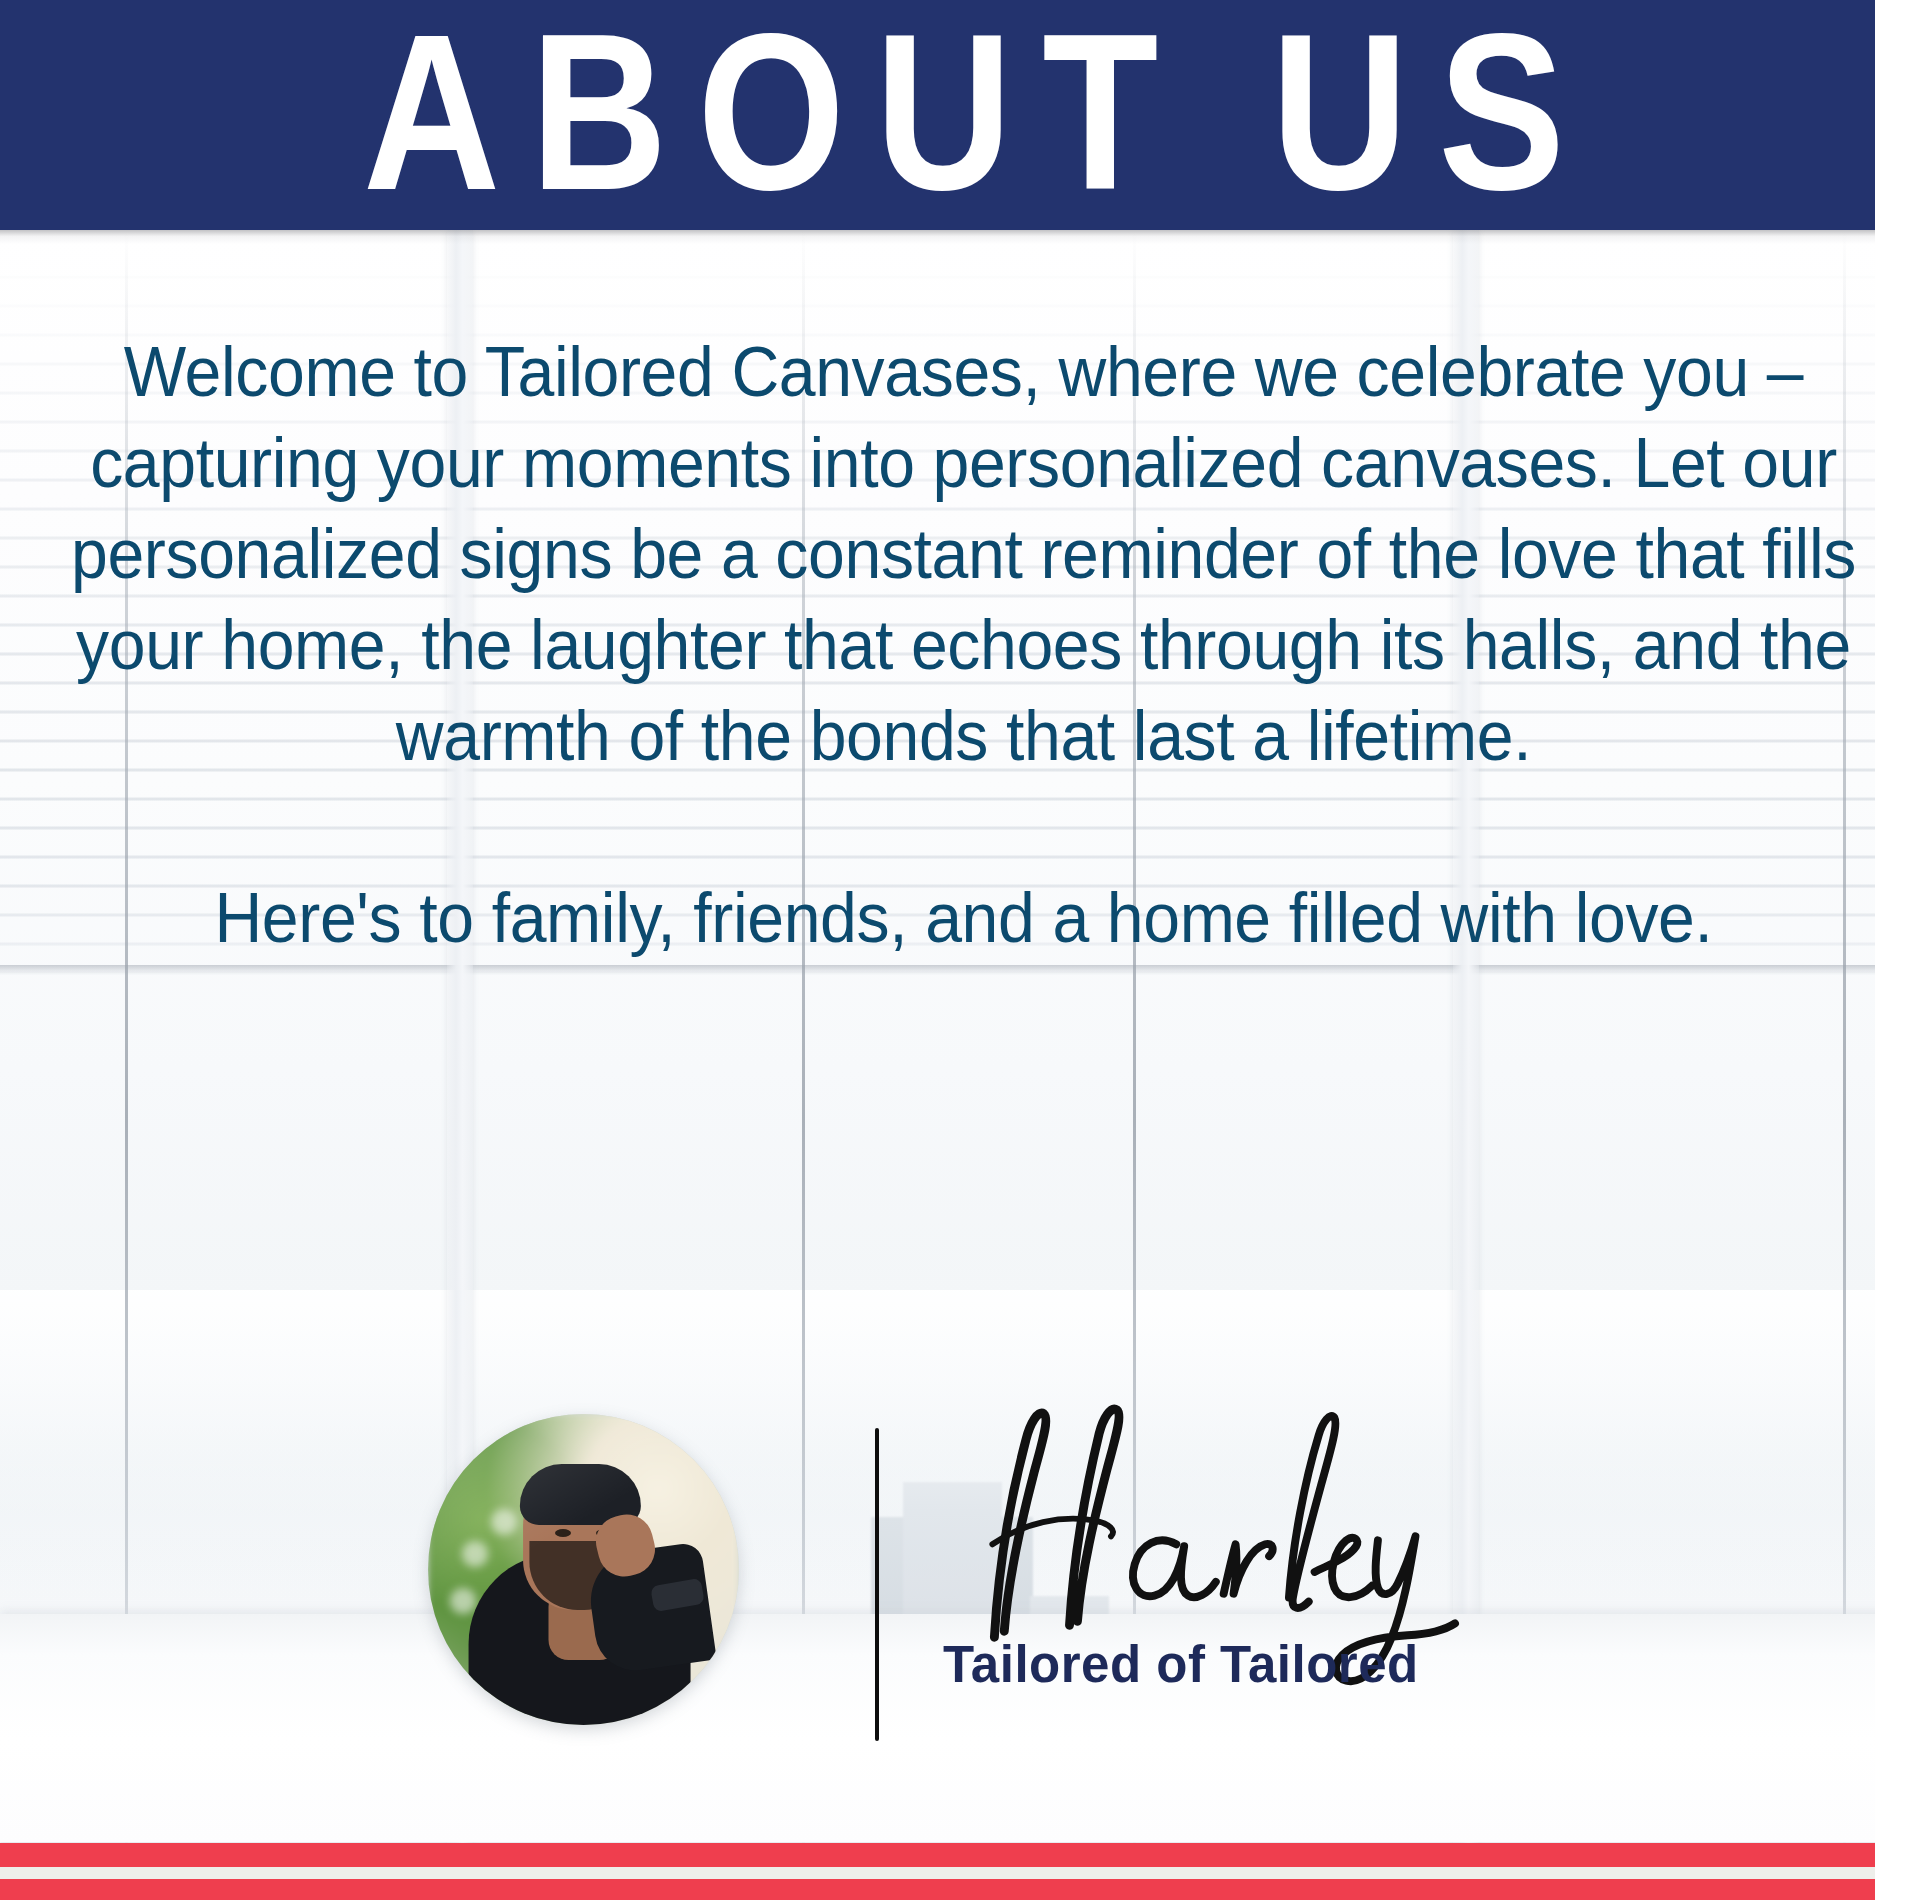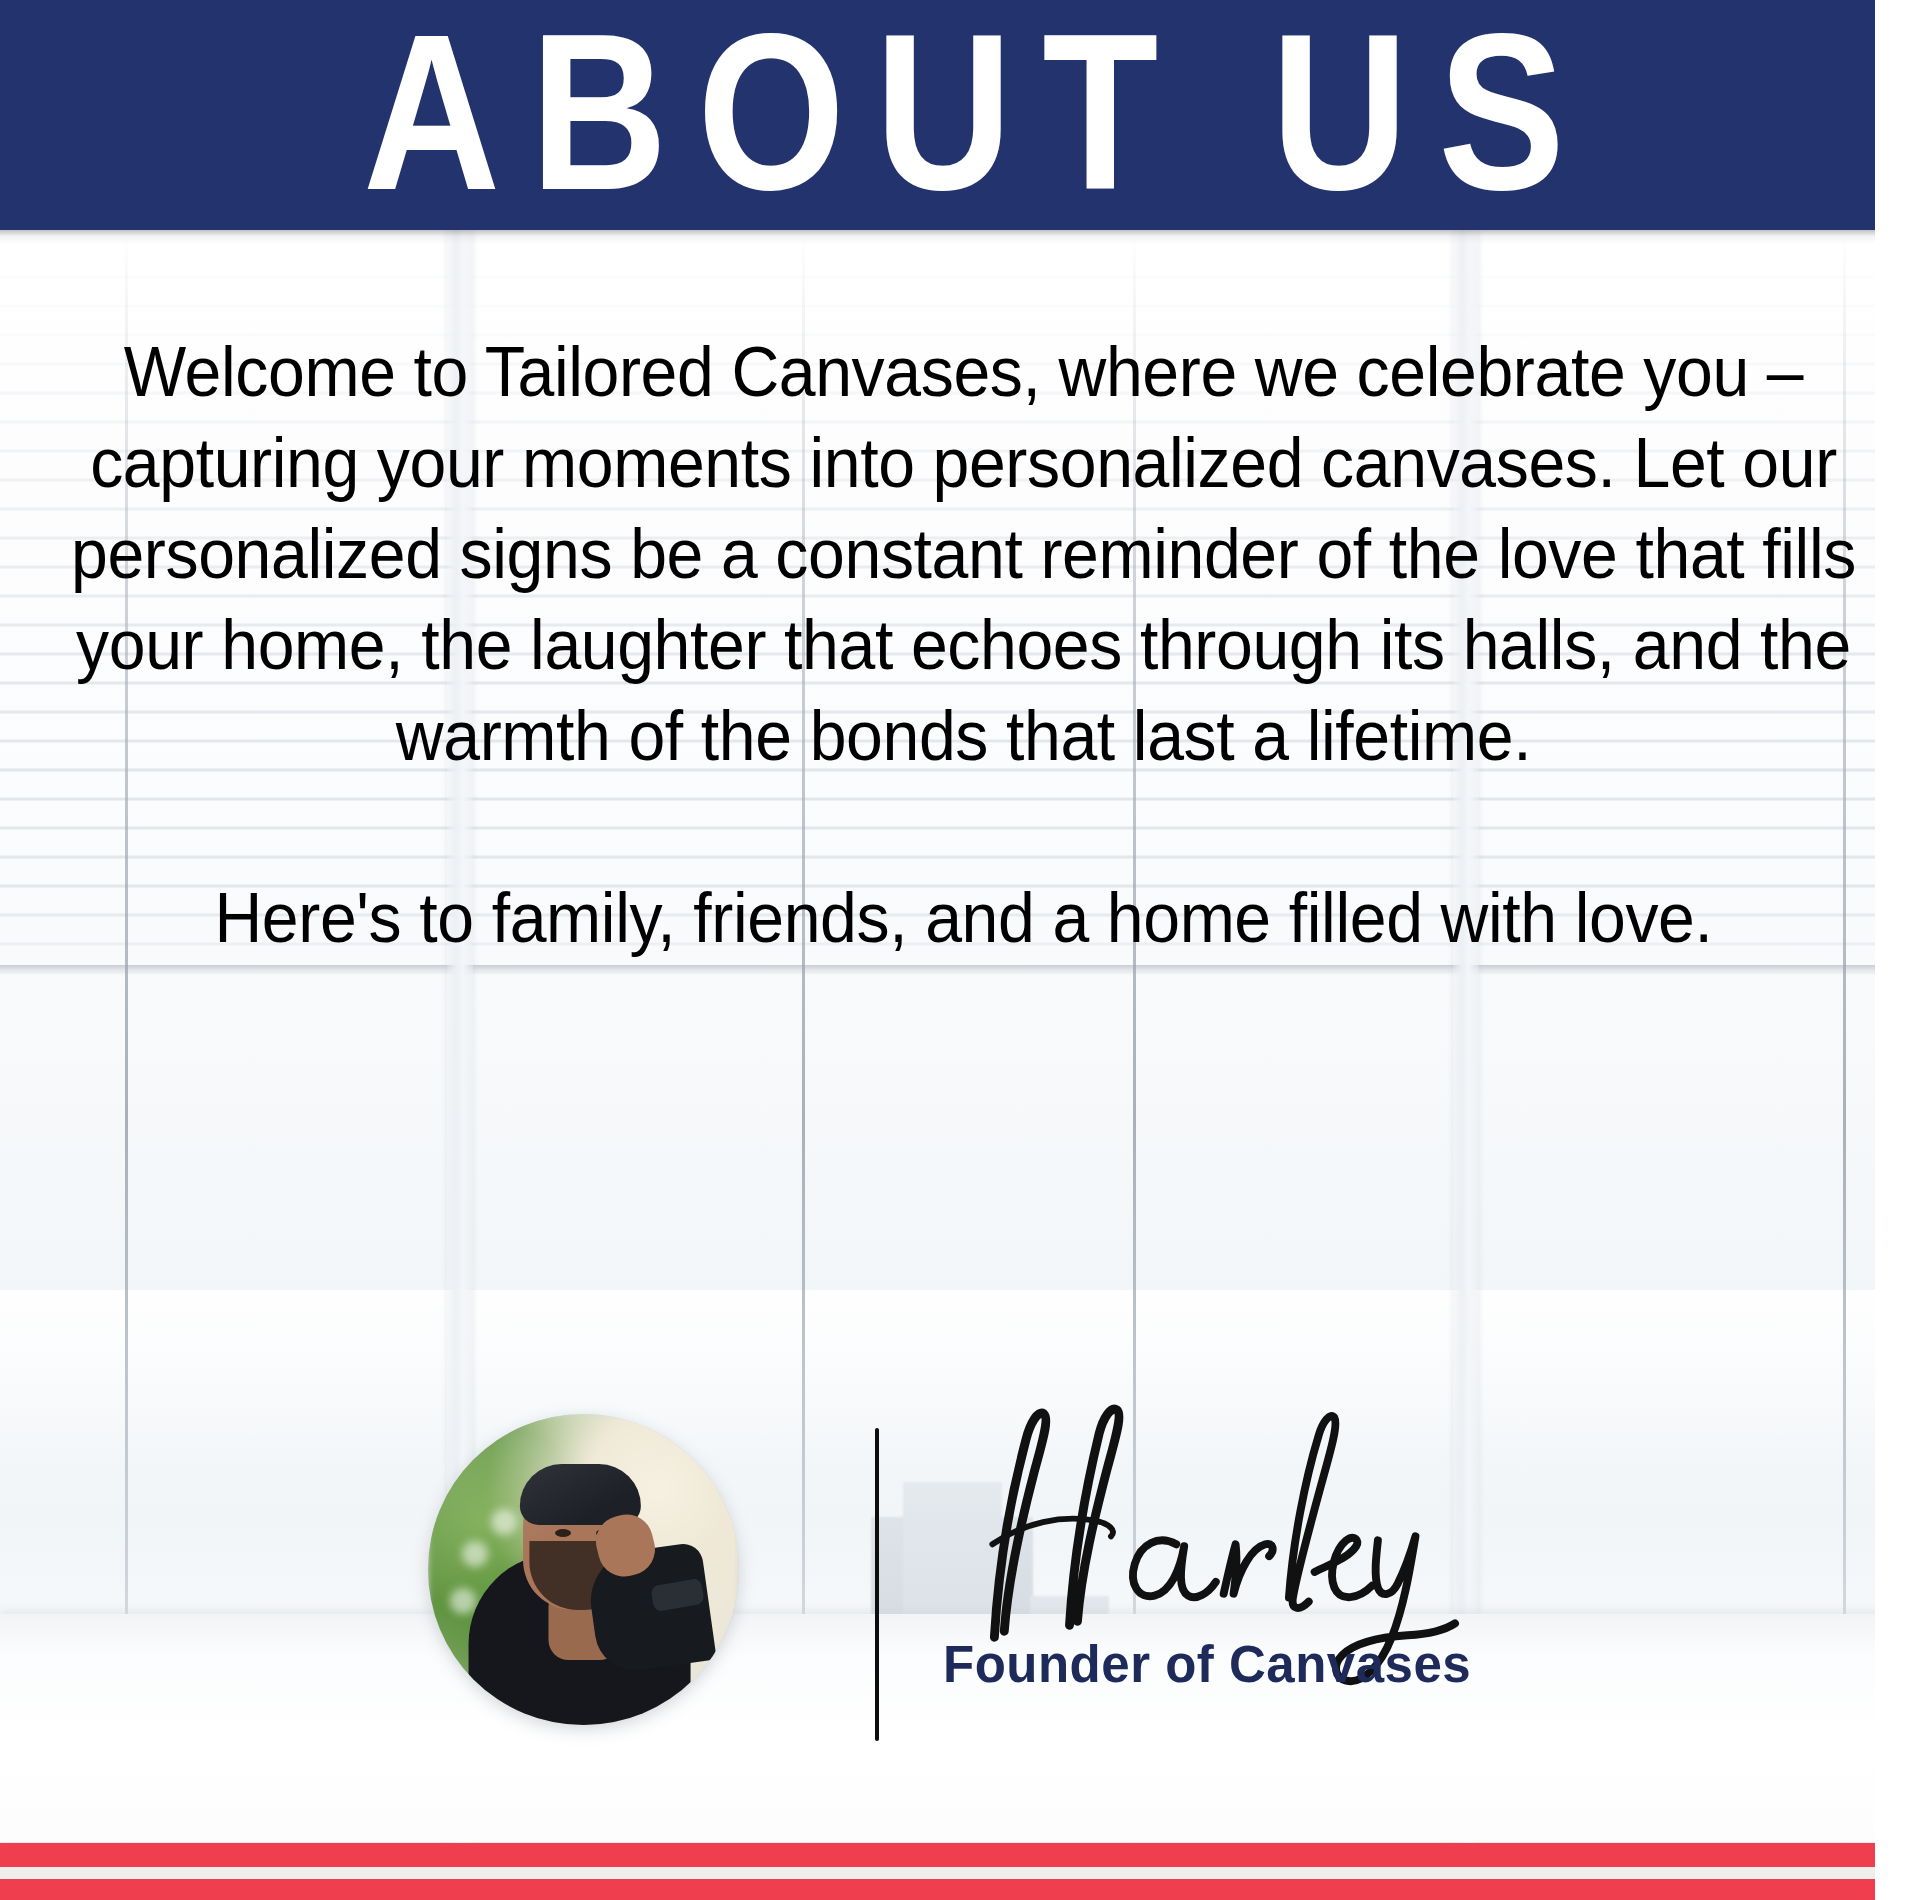--- a/index.html
+++ b/index.html
@@ -69,21 +69,21 @@
   .bldg{position:absolute;bottom:0;background:#dfe4e9;}
 
   
   .ledge{position:absolute;left:0;top:1614px;width:1927px;height:228px;z-index:6;
     background:linear-gradient(to bottom,#f2f4f6 0%,#fbfcfd 18%,#ffffff 55%,#fdfdfe 100%);
     box-shadow:0 -3px 9px rgba(205,210,217,.45);}
 
   
   .copy{position:absolute;left:0;top:327px;width:1927px;z-index:20;text-align:center;
     font-family:"Liberation Sans",sans-serif;
-    color:#000000;font-weight:400;}
+    color:#0c4a6e;font-weight:400;}
   .copy p{margin:0;font-size:70px;line-height:91px;letter-spacing:-0.4px;
     transform:scaleX(0.945);transform-origin:center center;}
   .copy .gap{height:91px;}
 
   
   .footer{position:absolute;left:0;top:1386px;width:1927px;height:465px;z-index:25;}
 
   .avatar{position:absolute;left:428px;top:28px;width:311px;height:311px;border-radius:50%;
     overflow:hidden;box-shadow:0 5px 16px rgba(120,128,140,.30);background:#cfd8d2;}
   .av-bg{position:absolute;inset:0;background:
@@ -230,21 +230,21 @@
           <path d="M372 204 C 376 148, 388 86, 402 40 C 406 26, 414 16, 418 22 C 422 29, 414 56, 404 92 C 392 136, 380 180, 376 204 C 374 216, 382 218, 392 208" stroke-width="8"></path>
 
           <path d="M398 178 C 414 170, 432 164, 440 152 C 444 146, 438 140, 430 146 C 418 156, 412 180, 418 194 C 424 208, 442 206, 456 192" stroke-width="8"></path>
 
           <path d="M462 146 C 460 164, 458 182, 462 194 C 466 204, 476 202, 482 190 C 490 174, 496 156, 500 142 C 494 178, 488 214, 476 244 C 464 274, 446 292, 430 288 C 418 285, 416 272, 426 262 C 438 250, 462 244, 492 242 C 512 241, 528 238, 540 230" stroke-width="8"></path>
         </g>
       </svg>
     </div>
 
     <div class="role">
-      <div>Founder of Canvases</div>
+      <div>Tailored of Tailored</div>
     </div>
   </div>
 
   <div class="bar-red-1"></div>
   <div class="bar-white"></div>
   <div class="bar-red-2"></div>
 
 </div>
 
 

